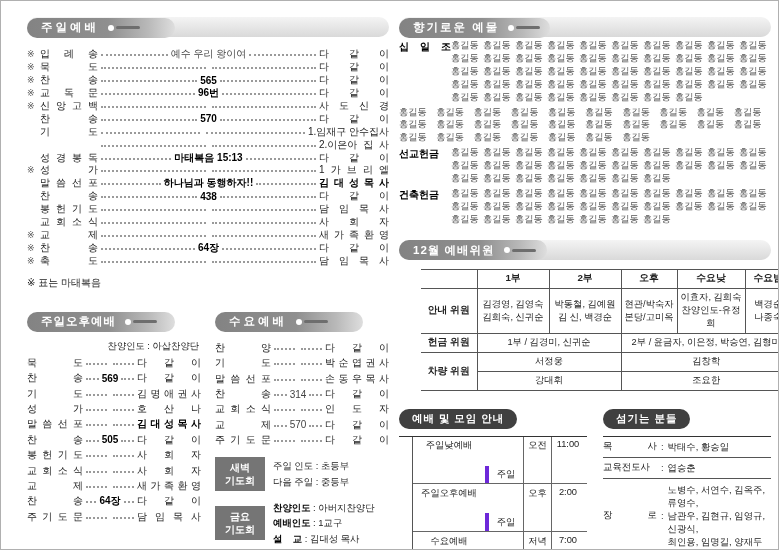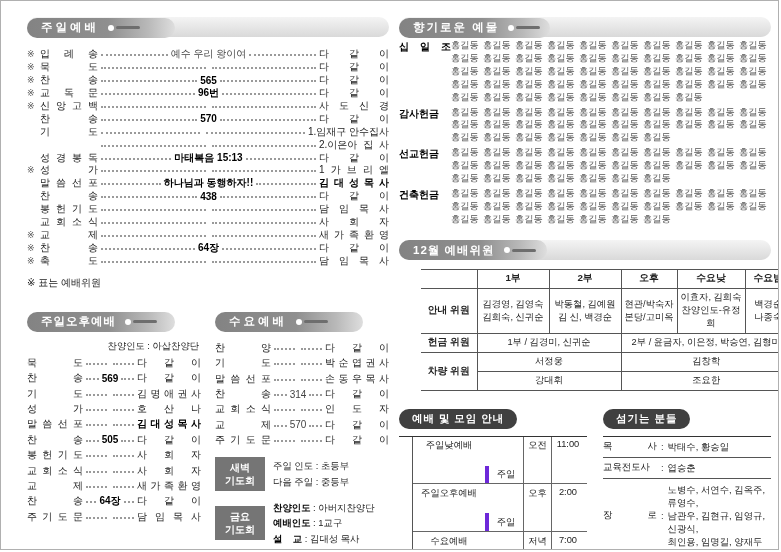--- a/index.html
+++ b/index.html
@@ -254,21 +254,21 @@
         <div class="wrow">
           <span class="mark">※</span>
           <span class="wlabel">축 도</span>
           <span class="dots"></span>
           <span class="wcenter"></span>
           <span class="dots"></span>
           <span class="wright">담 임 목 사</span>
         </div>
       </div>
 
-    <div class="note">※ 표는 예배위원</div>
+    <div class="note">※ 표는 마태복음</div>
 
     <div class="subcols">
 
       <div class="subcol sub">
         <div class="hbar solo">
           <div class="hpill">
             <span class="htitle" style="letter-spacing:1px">주일오후예배</span>
             <span class="hdot"></span>
             <span class="hdash"></span>
           </div>
@@ -520,21 +520,20 @@
             <span class="oname">홍길동</span>
             <span class="oname">홍길동</span>
             <span class="oname">홍길동</span>
             <span class="oname">홍길동</span>
             <span class="oname">홍길동</span>
             <span class="oname">홍길동</span>
             <span class="oname">홍길동</span>
           </div>
       </div>
       <div class="ogroup">
-        <span class="olabel">감사헌금</span>
         <div class="onames">
 
         <span class="oname">홍길동</span>
             <span class="oname">홍길동</span>
             <span class="oname">홍길동</span>
             <span class="oname">홍길동</span>
             <span class="oname">홍길동</span>
             <span class="oname">홍길동</span>
             <span class="oname">홍길동</span>
             <span class="oname">홍길동</span>

